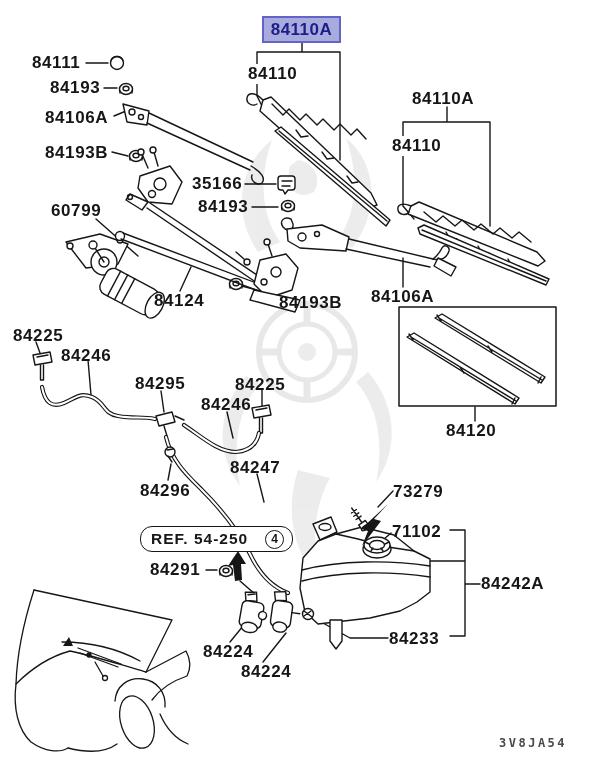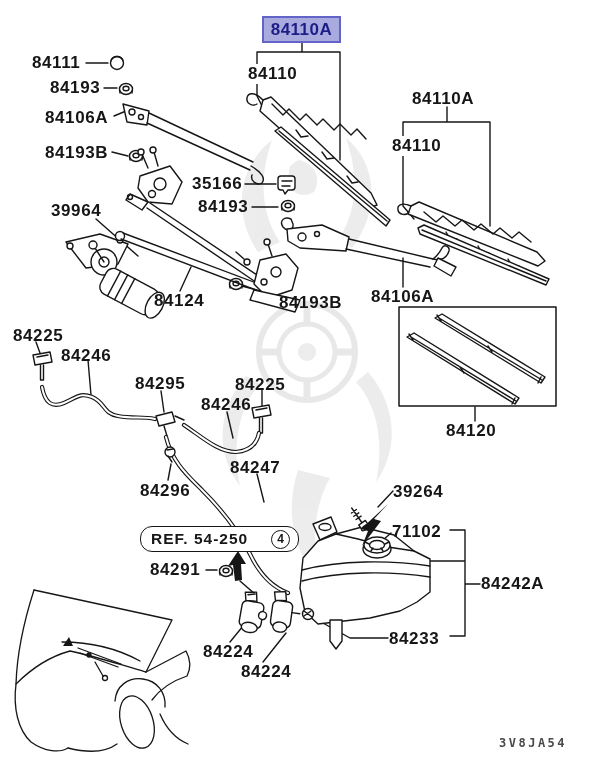--- a/index.html
+++ b/index.html
@@ -22,21 +22,21 @@
     font:700 17px/18px "Liberation Sans",sans-serif;
     letter-spacing:.5px;
     background:var(--highlight-bg,#a9abdf);
     border:2px solid var(--highlight-border,#6264c8);
     color:var(--highlight-text,#1d1d87);
     box-sizing:border-box;
     cursor:pointer;
   }
   .ref-box{
     position:absolute;
-    display:flex;align-items:center;gap:23px;
+    display:flex;align-items:center;gap:17px;
     height:26px;padding:0 8px 0 10px;
     border:1.7px solid var(--line,#161616);
     border-radius:12px;
     font:700 15.5px/16px "Liberation Sans",sans-serif;
     letter-spacing:1px;
     color:var(--line,#161616);
     box-sizing:border-box;
     background:#fff;
   }
   .ref-box .circ{
@@ -284,36 +284,36 @@
 
   <div class="hl-box" style="left:262px;top:16px;width:79px;height:27px">84110A</div>
 
   <div class="plabel" style="left:32px;top:53px">84111</div>
   <div class="plabel" style="left:50px;top:78px">84193</div>
   <div class="plabel" style="left:45px;top:108px">84106A</div>
   <div class="plabel" style="left:45px;top:143px">84193B</div>
   <div class="plabel wbg" style="left:231px;top:64px">84110</div>
   <div class="plabel" style="left:192px;top:174px">35166</div>
   <div class="plabel" style="left:198px;top:197px">84193</div>
-  <div class="plabel" style="left:51px;top:201px">39964</div>
+  <div class="plabel" style="left:51px;top:201px">60799</div>
   <div class="plabel" style="left:154px;top:291px">84124</div>
   <div class="plabel" style="left:279px;top:293px">84193B</div>
   <div class="plabel" style="left:371px;top:287px">84106A</div>
   <div class="plabel" style="left:412px;top:89px">84110A</div>
   <div class="plabel wbg" style="left:375px;top:136px">84110</div>
   <div class="plabel" style="left:446px;top:421px">84120</div>
   <div class="plabel" style="left:13px;top:326px">84225</div>
   <div class="plabel" style="left:61px;top:346px">84246</div>
   <div class="plabel" style="left:135px;top:374px">84295</div>
   <div class="plabel" style="left:235px;top:375px">84225</div>
   <div class="plabel" style="left:201px;top:395px">84246</div>
   <div class="plabel" style="left:230px;top:458px">84247</div>
   <div class="plabel" style="left:140px;top:481px">84296</div>
   <div class="plabel" style="left:150px;top:560px">84291</div>
-  <div class="plabel" style="left:393px;top:482px">39264</div>
+  <div class="plabel" style="left:393px;top:482px">73279</div>
   <div class="plabel" style="left:392px;top:522px">71102</div>
   <div class="plabel" style="left:481px;top:574px">84242A</div>
   <div class="plabel" style="left:389px;top:629px">84233</div>
   <div class="plabel" style="left:203px;top:642px">84224</div>
   <div class="plabel" style="left:241px;top:662px">84224</div>
 
   <div class="ref-box" style="left:140px;top:526px">
     <span>REF. 54-250</span>
     <span class="circ">4</span>
   </div>

